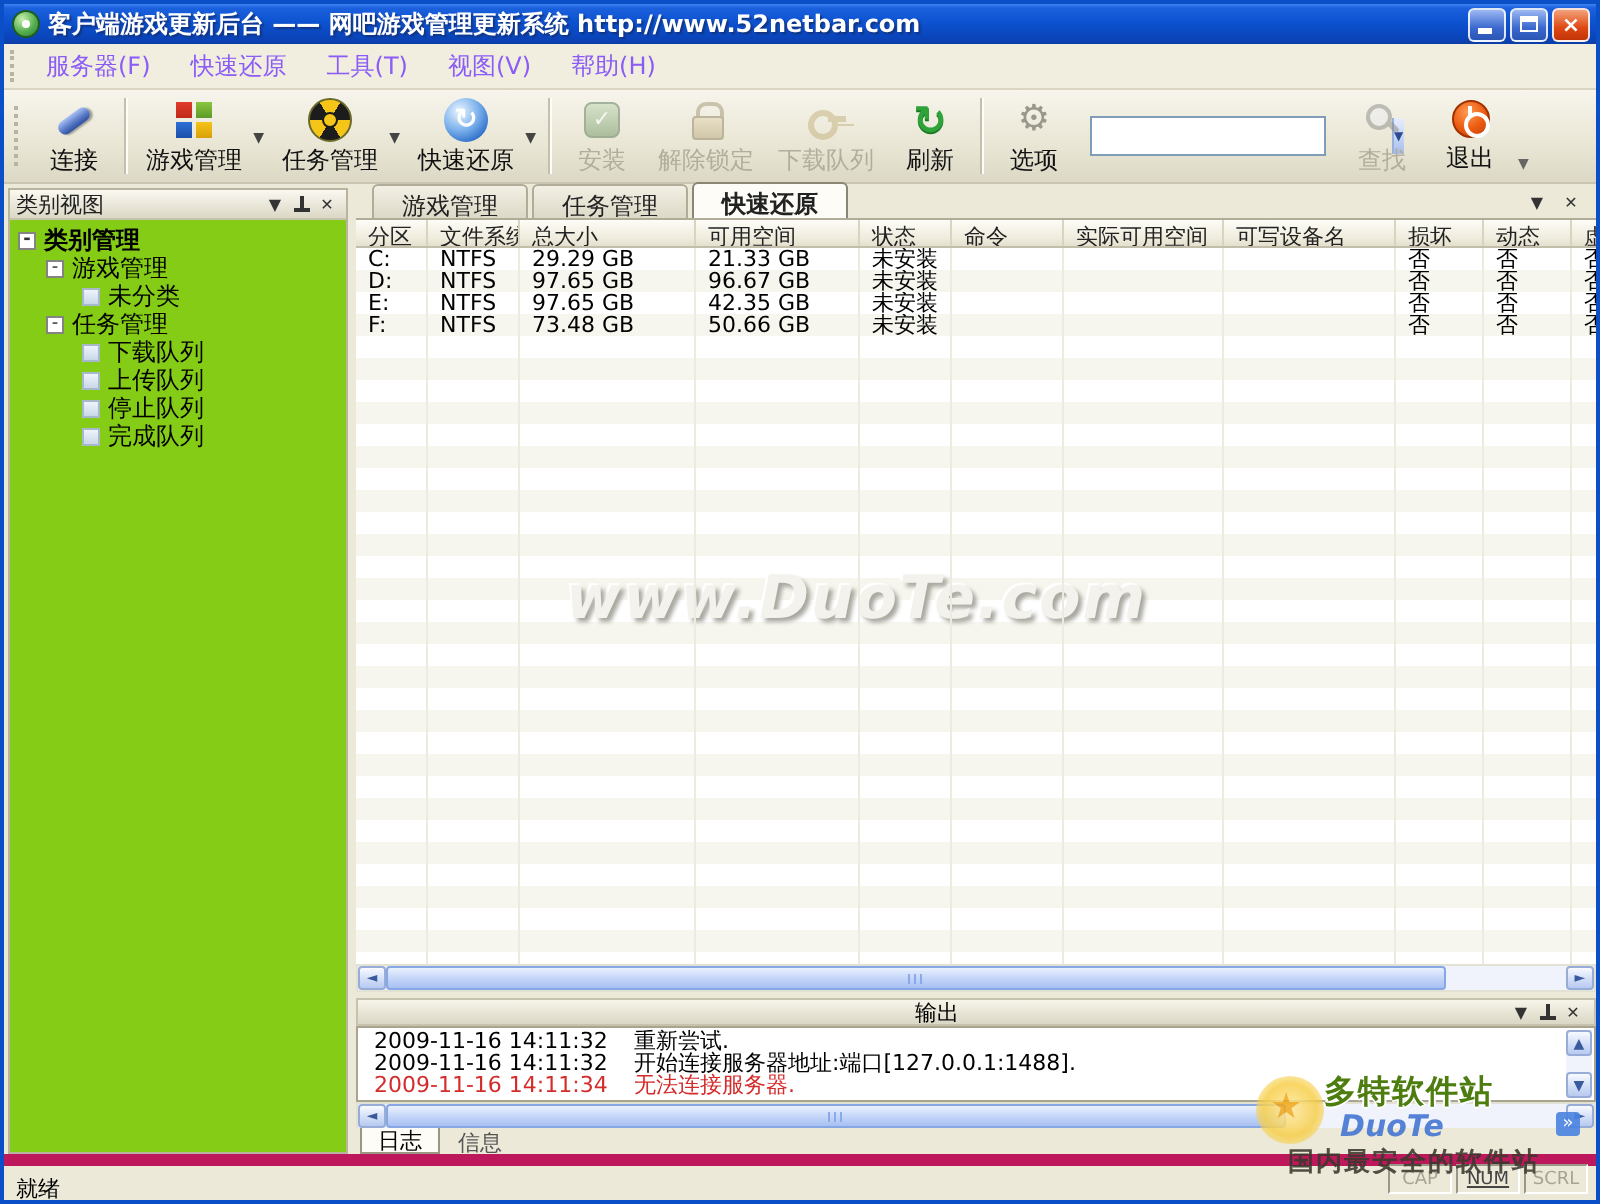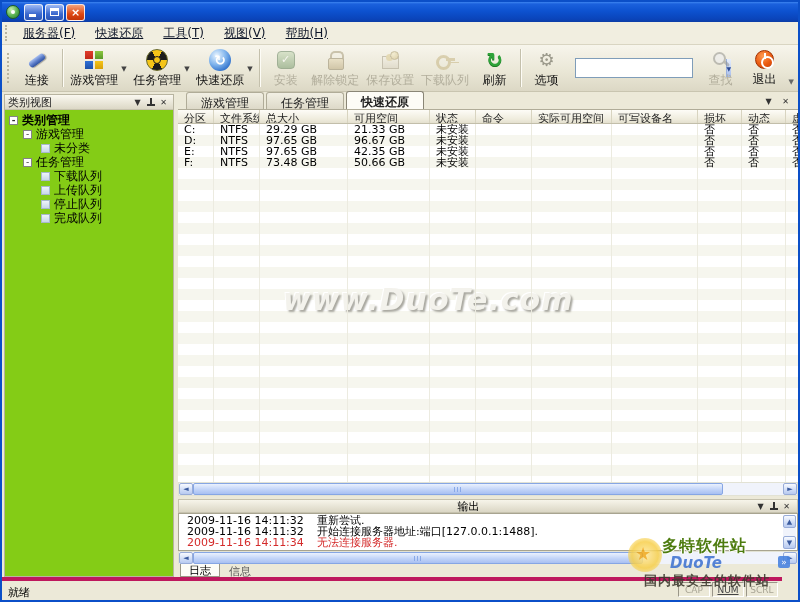--- a/index.html
+++ b/index.html
@@ -20,21 +20,21 @@
     background:linear-gradient(180deg,#9db9f4,#3a68ce 60%,#2b55b4); position:relative; }
   .wbtn.close { background:linear-gradient(180deg,#f4a27a,#dd4712 60%,#c23408); }
   .wbtn .g-min { position:absolute; left:4px; bottom:3px; width:7px; height:3px; background:#fff; }
   .wbtn .g-max { position:absolute; left:4px; top:3px; width:9px; height:8px; border:1px solid #fff; border-top:3px solid #fff; }
   .wbtn .g-x { position:absolute; left:0; top:0; right:0; bottom:0; color:#fff; font-weight:bold; font-size:11px; line-height:15px; text-align:center; }
 
   
   .menubar { position:absolute; left:0; top:20px; right:0; height:23px; background:#f1eee0;
     border-bottom:1px solid #d9d5c2; display:flex; align-items:center; }
   .grip { width:5px; height:70%; margin:0 3px; border-left:2px dotted #b8b4a0; }
-  .menu-item { padding:3px 10px; font-size:12px; color:#0f172a;text-decoration:underline; }
+  .menu-item { padding:3px 10px; font-size:12px; color:#8b5cf6; }
 
   
   .toolbar { position:absolute; left:0; top:43px; right:0; height:47px;
     background:linear-gradient(180deg,#f7f5ec,#e9e6d5 60%,#dcd8c5); border-bottom:1px solid #c9c5b0;
     display:flex; align-items:center; padding:1px 2px; }
   .tsep { width:2px; height:38px; margin:0 3px; border-left:1px solid #c4c0ac; border-right:1px solid #fdfcf6; }
   .tbtn { position:relative; display:flex; flex-direction:column; align-items:center; justify-content:center;
     min-width:44px; height:43px; padding:2px 6px 1px; border-radius:3px; }
   .tbtn.dd { padding-right:14px; }
   .tbtn .lbl { font-size:12px; color:#111; white-space:nowrap; margin-top:1px; }
@@ -153,21 +153,21 @@
   .log-line { display:flex; height:9.5px; line-height:9.5px; font-size:11px; white-space:nowrap; padding-left:8px; margin-top:1.5px; }
   .log-time { width:104px; flex:0 0 auto; }
   .log-msg { padding-left:26px; }
   .log-line.error { color:#d42b2b; }
   .hscroll.out { left:0; right:0; top:459px; }
   .out-tabs { position:absolute; left:0; right:0; top:472px; height:13px; display:flex; padding-left:2px; background:#ece9d8; }
   .btab { height:13px; padding:0 8px; font-size:11px; line-height:13px; color:#555; border:1px solid transparent; }
   .btab.active { background:#fdfcf6; border:1px solid #9a9684; border-top:none; color:#000; }
 
   
-  .statusbar { position:absolute; left:0; right:16px; bottom:0; height:23px; background:#ece9d8; border-top:4px solid #be185d; }
+  .statusbar { position:absolute; left:0; right:0; bottom:0; height:23px; background:#ece9d8; border-top:6px solid #be185d; }
   .status-ready { position:absolute; left:6px; top:4px; font-size:11px; }
   .status-keys { position:absolute; right:4px; bottom:3px; display:flex; gap:2px; }
   .key-cell { width:32px; height:15px; font-size:9px; line-height:14px; text-align:center; color:#a8a494;
     border:1px solid; border-color:#9a9688 #ffffff #ffffff #9a9688; }
   .key-cell.on { color:#444;text-decoration:underline; }
 
   
   .site-wm { position:absolute; right:2px; bottom:6px; width:170px; height:56px; pointer-events:none; z-index:50; }
   .wm-star { position:absolute; left:2px; top:0; width:34px; height:34px; border-radius:50%;
     background:radial-gradient(circle,#ffe9a0,#f7cf4a 55%,rgba(247,207,74,0)); opacity:.85; }
@@ -179,20 +179,21 @@
     line-height:12px; text-align:center; border-radius:2px; opacity:.9; }
   .wm-slogan { position:absolute; left:18px; top:34px; color:rgba(58,56,44,.88); font-weight:bold; font-size:13px; letter-spacing:1px; }
 </style>
 </head>
 <body>
 
 <div class="window">
 
   <div class="titlebar">
     <div class="app-icon"></div>
+    <span class="title-text">客户端游戏更新后台 —— 网吧游戏管理更新系统 http://www.52netbar.com</span>
     <div class="win-btns">
       <div class="wbtn">
           <span class="g-min"></span>
         </div>
       <div class="wbtn">
           <span class="g-max"></span>
         </div>
       <div class="wbtn close">
           <span class="g-x">×</span>
         </div>
@@ -236,24 +237,20 @@
 
     <div class="tbtn disabled">
       <div class="ticon">
           <div class="ico-shield">✓</div>
         </div>
       <span class="lbl">安装</span>
     </div>
     <div class="tbtn disabled">
       <div class="ticon ico-lock"></div>
       <span class="lbl">解除锁定</span>
-    </div>
-    <div class="tbtn disabled">
-      <div class="ticon ico-moneybox"></div>
-      <span class="lbl">保存设置</span>
     </div>
     <div class="tbtn disabled">
       <div class="ticon ico-key"></div>
       <span class="lbl">下载队列</span>
     </div>
 
     <div class="tbtn">
       <div class="ticon ico-refresh">↻</div>
       <span class="lbl">刷新</span>
     </div>

